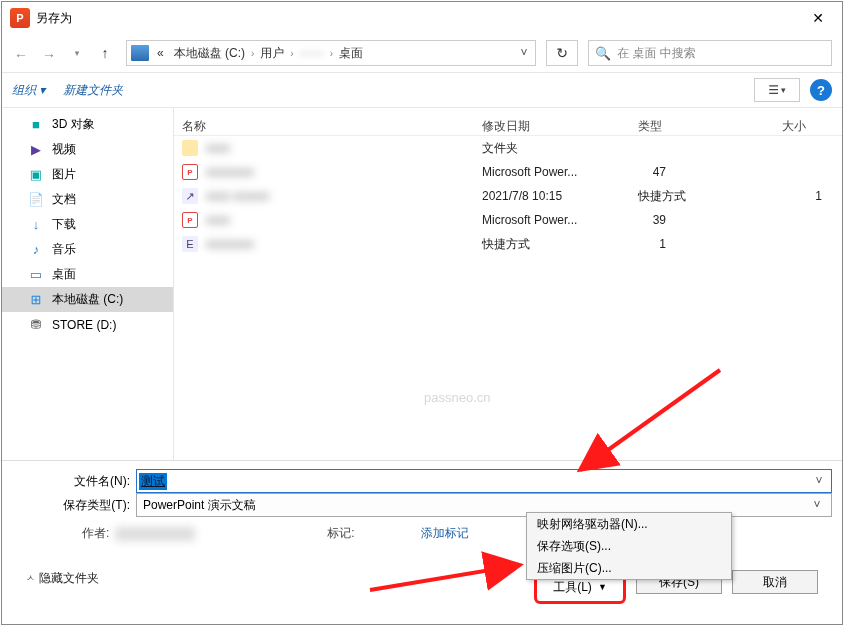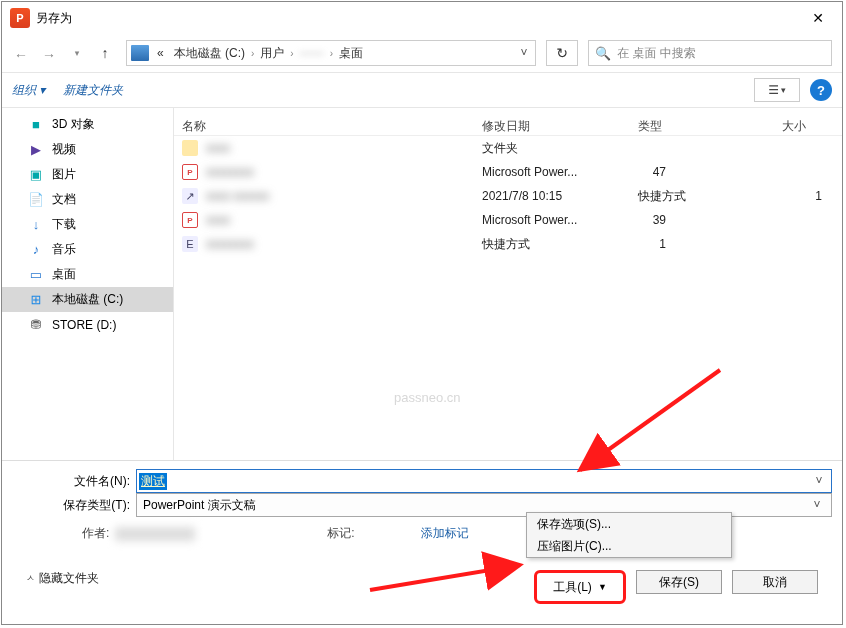--- a/index.html
+++ b/index.html
@@ -42,29 +42,29 @@
   .file-icon { width:16px; height:16px; display:inline-flex; align-items:center; justify-content:center; font-size:11px; border-radius:2px; }
   .fi-folder { background:#ffe9a8; color:#caa23b; }
   .fi-ppt { background:#fff; border:1px solid #d44; color:#d44; font-size:8px; font-weight:bold; }
   .fi-link { background:#eef; color:#446; }
   .blur { filter:blur(4px); color:#666; }
   .bottom { border-top:1px solid #ddd; padding:8px 10px 10px 10px; background:#fff; }
   .frow { display:flex; align-items:center; margin-bottom:0; }
   .flabel { width:124px; text-align:right; padding-right:6px; font-size:12px; }
   .input-wrap { flex:1; height:24px; border:1px solid #2673c9; display:flex; align-items:center; padding:0 2px; }
   .input-wrap input { border:none; outline:none; font-size:12px; width:100%; }
-  .input-wrap .sel { background:#0078d7; color:#fef9c3; padding:0 2px;text-decoration:underline; }
+  .input-wrap .sel { background:#0078d7; color:#0f172a; padding:0 2px;text-decoration:underline; }
   .input-caret { width:20px; text-align:center; color:#555; }
   .combo-wrap { flex:1; height:24px; border:1px solid #a8a8a8; display:flex; align-items:center; padding:0 6px; background:#fdfdfd; }
   .combo-caret { width:16px; text-align:center; color:#555; }
   .meta-row { display:flex; align-items:center; padding-left:70px; margin-top:8px; gap:6px; font-size:12px; color:#444;}
   .meta-row .mlabel{ color:#444; }
   .meta-row .mval.blur{ filter:blur(4px); width:80px; height:14px; background:#ddd;}
   .meta-row .taglink{ color:#1a5ea6; margin-left:60px;}
-  .watermark { position:absolute; left:394px; top:390px; color:#d8d8d8; font-size:13px; pointer-events:none;}
+  .watermark { position:absolute; left:424px; top:390px; color:#d8d8d8; font-size:13px; pointer-events:none;}
   .footer { display:flex; align-items:flex-start; padding:28px 14px 10px 14px; }
   .hide-folders { font-size:12px; color:#222; display:flex; align-items:center; gap:4px; }
   .hide-folders .caret{ font-size:9px; color:#333; }
   .fspacer { flex:1; }
   .btn { height:24px; min-width:86px; border:1px solid #9a9a9a; background:#f3f3f3; display:flex; align-items:center; justify-content:center; font-size:12px; margin-left:10px; padding:0 8px; }
   .tools-wrap { position:relative; border:3px solid #ff1a1a; border-radius:6px; padding:3px 3px; margin-left:6px;}
   .tools-btn { height:22px; min-width:80px; background:#fff; display:flex; align-items:center; justify-content:center; font-size:12px; gap:6px; border:none;}
   .menu { position:absolute; left:526px; top:512px; width:206px; border:1px solid #a8a8a8; background:#f5f5f5; box-shadow:2px 2px 4px rgba(0,0,0,.2); z-index:50; }
   .menu-item { height:22px; display:flex; align-items:center; padding:0 10px; font-size:12px; }
   .menu-item.hover { background:#bfe0ff; }
@@ -250,20 +250,21 @@
           <span>保存(S)</span>
         </div>
       <div class="btn">
           <span>取消</span>
         </div>
     </div>
   </div>
 </div>
 
 <div class="menu" id="menu">
+    <div class="menu-item">映射网络驱动器(N)...</div>
     <div class="menu-item">保存选项(S)...</div>
     <div class="menu-item">压缩图片(C)...</div>
   </div>
 
 <div class="watermark">passneo.cn</div>
 
 <svg class="arrow" style="left:0;top:0;" width="846" height="628">
   <defs>
     <marker id="ah" markerWidth="12" markerHeight="12" refX="9" refY="5" orient="auto">
       <path d="M0,0 L10,5 L0,10 Z" fill="#ff1a1a"></path>

